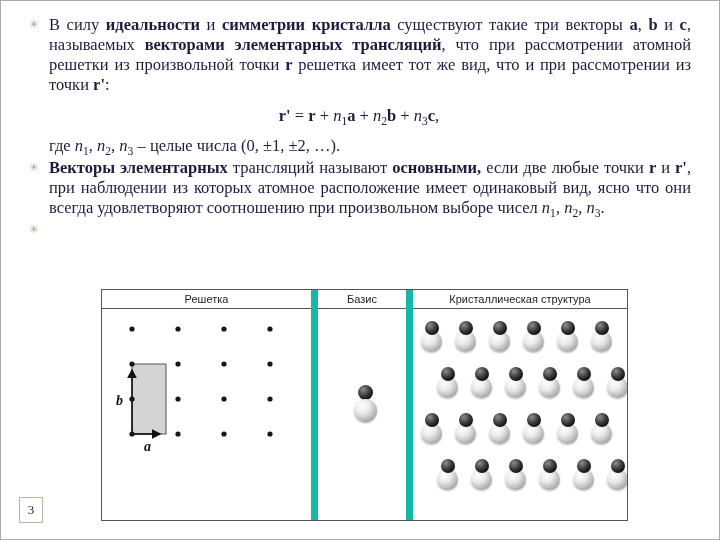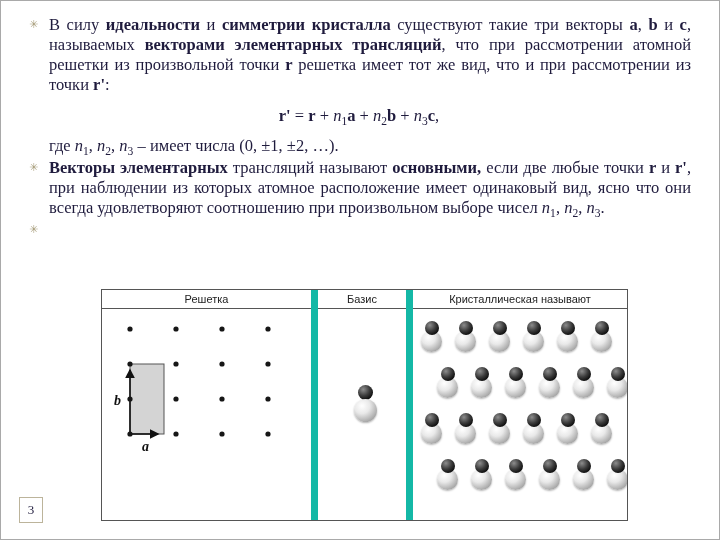--- a/index.html
+++ b/index.html
@@ -16,21 +16,21 @@
   .bullet-glyph { position:absolute; left:2px; top:3px; font-size:11px; color:#a89e7c; font-family:"DejaVu Sans", sans-serif; }
   .formula-line { text-align:center; margin:10px 0; }
   .where-line { padding-left:22px; margin-bottom:2px; }
   sub { font-size:70%; line-height:0; }
 
   
   .figure {
     position:absolute; left:100px; top:288px; width:527px; height:232px;
     border:1px solid #555; display:flex; background:#fff; box-sizing:border-box;
   }
-  .fig-col { position:relative; box-sizing:border-box; height:100%; }
+  .fig-col { position:relative; box-sizing:border-box; height:100%;text-align:right; }
   .fig-col + .fig-col { border-left:7px solid #14b8a6; }
   .fig-col-1 { width:209px; }
   .fig-col-2 { width:95px; }
   .fig-col-3 { flex:1; }
   .fig-header {
     height:19px; border-bottom:1px solid #555; box-sizing:border-box;
     display:flex; align-items:center; justify-content:center;
     font:11px "Liberation Sans", sans-serif; color:#222;
   }
   .fig-body { position:relative; height:calc(100% - 19px); overflow:hidden; }
@@ -59,21 +59,21 @@
 
   <div class="content">
 
     <div class="bullet-item">
       <span class="bullet-glyph">✳</span>
       <span><span>В силу </span><span style="font-weight: bold;">идеальности</span><span> и </span><span style="font-weight: bold;">симметрии кристалла</span><span> существуют такие три векторы </span><span style="font-weight: bold;">a</span><span>, </span><span style="font-weight: bold;">b</span><span> и </span><span style="font-weight: bold;">c</span><span>, называемых </span><span style="font-weight: bold;">векторами элементарных трансляций</span><span>, что при рассмотрении атомной решетки из произвольной точки </span><span style="font-weight: bold;">r</span><span> решетка имеет тот же вид, что и при рассмотрении из точки </span><span style="font-weight: bold;">r'</span><span>:</span></span>
     </div>
 
     <div class="formula-line"><span style="font-weight: bold;">r'</span><span> = </span><span style="font-weight: bold;">r</span><span> + </span><span style="font-style: italic;">n</span><sub>1</sub><span style="font-weight: bold;">a</span><span> + </span><span style="font-style: italic;">n</span><sub>2</sub><span style="font-weight: bold;">b</span><span> + </span><span style="font-style: italic;">n</span><sub>3</sub><span style="font-weight: bold;">c</span><span>,</span></div>
 
-    <div class="where-line"><span>где </span><span style="font-style: italic;">n</span><sub>1</sub><span>, </span><span style="font-style: italic;">n</span><sub>2</sub><span>, </span><span style="font-style: italic;">n</span><sub>3</sub><span> –  имеет числа (0, ±1, ±2, …).</span></div>
+    <div class="where-line"><span>где </span><span style="font-style: italic;">n</span><sub>1</sub><span>, </span><span style="font-style: italic;">n</span><sub>2</sub><span>, </span><span style="font-style: italic;">n</span><sub>3</sub><span> –  целые числа (0, ±1, ±2, …).</span></div>
 
     <div class="bullet-item">
       <span class="bullet-glyph">✳</span>
       <span><span style="font-weight: bold;">Векторы элементарных</span><span> трансляций называют </span><span style="font-weight: bold;">основными,</span><span> если две любые точки </span><span style="font-weight: bold;">r</span><span> и </span><span style="font-weight: bold;">r'</span><span>, при наблюдении из которых атомное расположение имеет одинаковый вид, ясно что они всегда удовлетворяют соотношению при произвольном выборе чисел </span><span style="font-style: italic;">n</span><sub>1</sub><span>, </span><span style="font-style: italic;">n</span><sub>2</sub><span>, </span><span style="font-style: italic;">n</span><sub>3</sub><span>.</span></span>
     </div>
 
     <div class="bullet-item">
       <span class="bullet-glyph">✳</span>
     </div>
 
@@ -117,21 +117,21 @@
 
     <div class="fig-col fig-col-2">
       <div class="fig-header">Базис</div>
       <div class="fig-body">
         <div class="sphere black" style="left:40px;top:76px;width:15px;height:15px"></div>
         <div class="sphere white" style="left:36px;top:90px;width:23px;height:23px"></div>
       </div>
     </div>
 
     <div class="fig-col fig-col-3">
-      <div class="fig-header">Кристаллическая называют</div>
+      <div class="fig-header">Кристаллическая структура</div>
       <div class="fig-body" id="crystal-body">
           <div class="sphere white" style="left: 8px; top: 22px; width: 21px; height: 21px;"></div>
           <div class="sphere black" style="left: 12px; top: 12px; width: 14px; height: 14px;"></div>
           <div class="sphere white" style="left: 42px; top: 22px; width: 21px; height: 21px;"></div>
           <div class="sphere black" style="left: 46px; top: 12px; width: 14px; height: 14px;"></div>
           <div class="sphere white" style="left: 76px; top: 22px; width: 21px; height: 21px;"></div>
           <div class="sphere black" style="left: 80px; top: 12px; width: 14px; height: 14px;"></div>
           <div class="sphere white" style="left: 110px; top: 22px; width: 21px; height: 21px;"></div>
           <div class="sphere black" style="left: 114px; top: 12px; width: 14px; height: 14px;"></div>
           <div class="sphere white" style="left: 144px; top: 22px; width: 21px; height: 21px;"></div>

